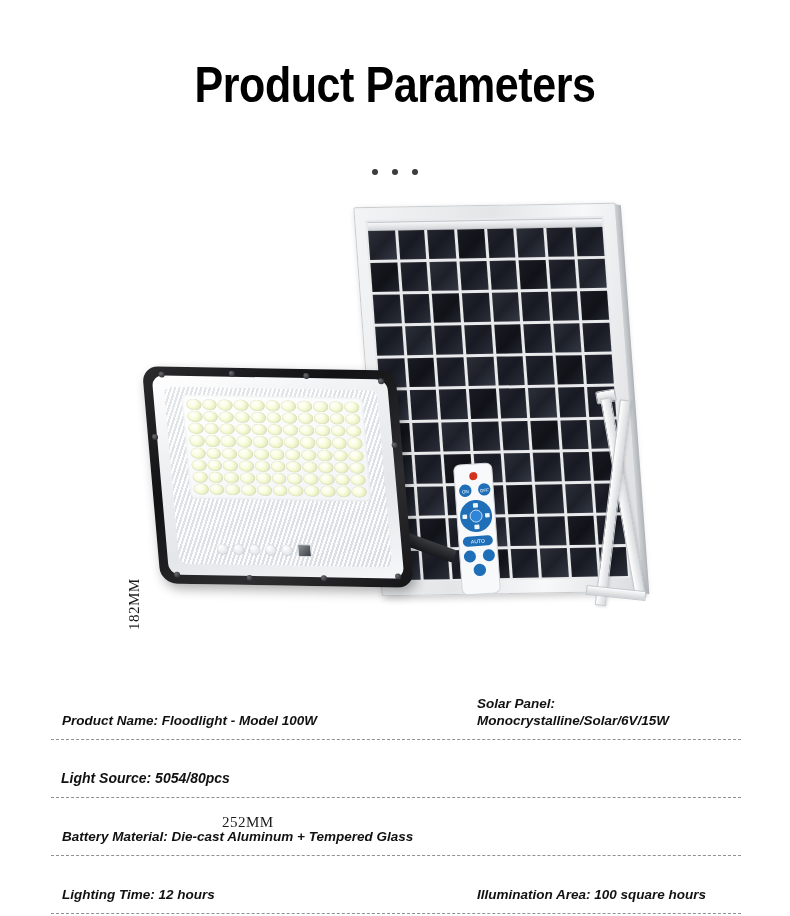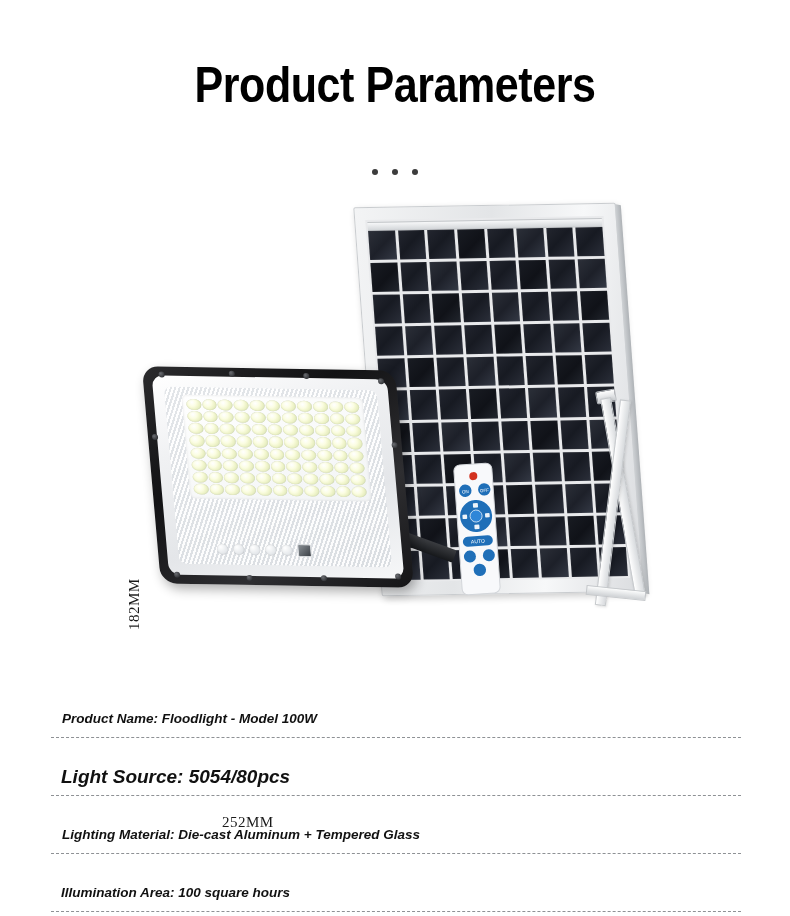--- a/index.html
+++ b/index.html
@@ -318,21 +318,21 @@
     box-sizing: border-box;
   }
   .spec-cell.left {
     width: 416px;
     padding-left: 11px;
   }
   .spec-cell.right {
     width: 274px;
     padding-left: 10px;
   }
-  .spec-cell.bigger { font-size: 19px; }
+  .spec-cell.bigger { font-size: 14px; }
 </style>
 </head>
 <body>
 
 <div class="page-title">Product Parameters</div>
 
 <div class="dots">
   <span></span>
   <span></span>
   <span></span>
@@ -591,27 +591,29 @@
   </div>
 
   <div class="dim-label dim-height">182MM</div>
   <div class="dim-label dim-width">252MM</div>
 </div>
 
 <div class="spec-table">
 
   <div class="spec-row">
     <div class="spec-cell left">Product Name: Floodlight - Model 100W</div>
+    <div class="spec-cell right">Solar Panel: Monocrystalline/Solar/6V/15W</div>
   </div>
 
   <div class="spec-row">
     <div class="spec-cell right bigger">Light Source: 5054/80pcs</div>
   </div>
 
   <div class="spec-row">
-    <div class="spec-cell left">Lighting Material: Die-cast Aluminum + Tempered Glass</div>
+    <div class="spec-cell left">Battery Material: Die-cast Aluminum + Tempered Glass</div>
   </div>
 
   <div class="spec-row">
+    <div class="spec-cell left">Lighting Time: 12 hours</div>
     <div class="spec-cell right">Illumination Area: 100 square hours</div>
   </div>
 
 </div>
 
 </body></html>

